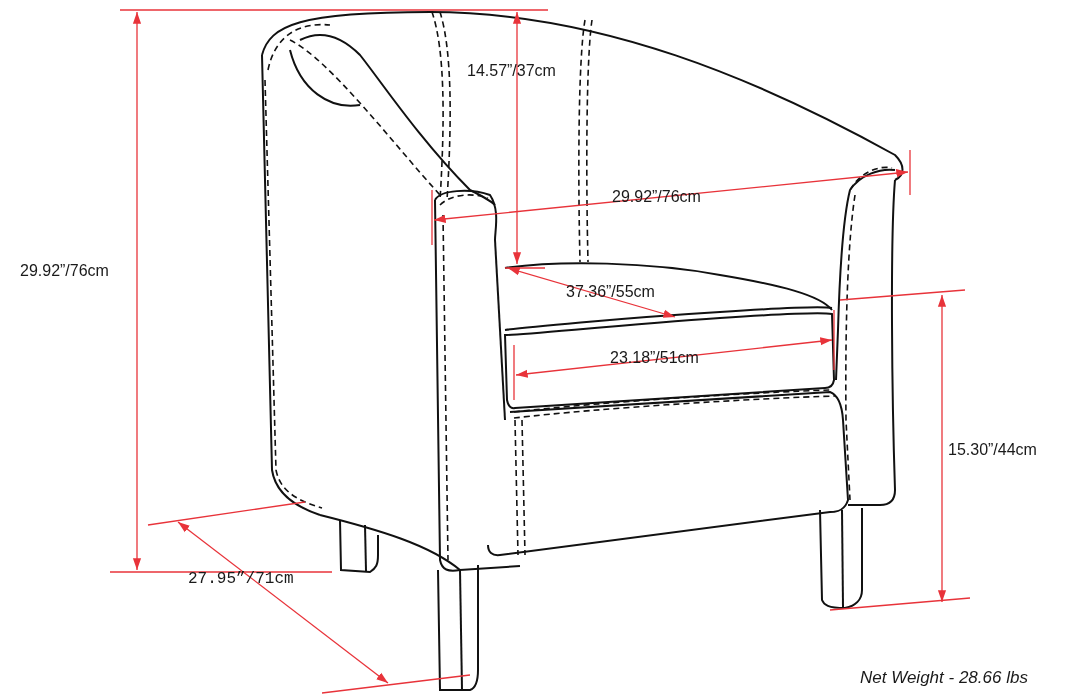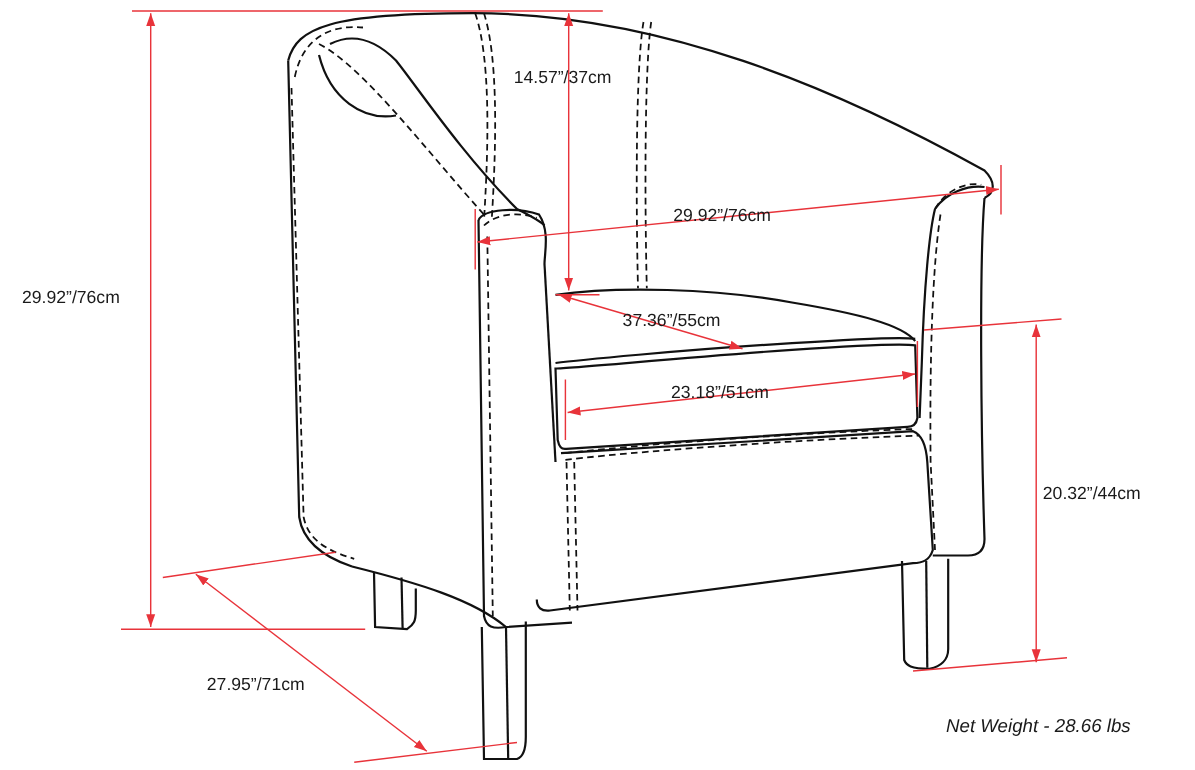--- a/index.html
+++ b/index.html
@@ -1,19 +1,19 @@
 <!DOCTYPE html>
 <html><head>
 <meta charset="utf-8">
 <style>
   html, body { margin:0; padding:0; background:#ffffff; }
   body { width:1086px; height:700px; position:relative; overflow:hidden; font-family:"Liberation Sans", sans-serif; }
   svg { position:absolute; left:0; top:0; }
   .lbl { position:absolute; font-size:16px; color:#1a1a1a; white-space:nowrap; font-family:"Liberation Sans", sans-serif; }
-  .weight { font-style:italic; font-size:17px; }
+  .weight { font-style:italic; font-size:17px;margin-top:18px; }
 </style>
 </head>
 <body>
 
 <svg width="1086" height="700" viewBox="0 0 1086 700">
   <defs>
     <marker id="arr" viewBox="0 0 10 10" refX="10" refY="5" markerWidth="9" markerHeight="9" orient="auto-start-reverse">
       <path d="M0,1.5 L10,5 L0,8.5 z" fill="#e8333a"></path>
     </marker>
   </defs>
@@ -97,15 +97,15 @@
     <line x1="322" y1="693" x2="470" y2="675"></line>
     <line x1="178" y1="522" x2="388" y2="683" marker-start="url(#arr)" marker-end="url(#arr)"></line>
   </g>
 </svg>
 
 <div class="lbl" style="left:20px;top:262px;">29.92”/76cm</div>
 <div class="lbl" style="left:467px;top:62px;">14.57”/37cm</div>
 <div class="lbl" style="left:612px;top:188px;">29.92”/76cm</div>
 <div class="lbl" style="left:566px;top:283px;">37.36”/55cm</div>
 <div class="lbl" style="left:610px;top:349px;">23.18”/51cm</div>
-<div class="lbl" style="left:948px;top:441px;">20.32”/44cm</div>
-<div class="lbl" style="left:188px;top:614px;">27.95”/71cm</div>
+<div class="lbl" style="left:948px;top:441px;">15.30”/44cm</div>
+<div class="lbl" style="left:188px;top:570px;font-family:Liberation Mono, monospace;">27.95”/71cm</div>
 <div class="lbl weight" style="left:860px;top:650px;">Net Weight - 28.66 lbs</div>
 
 </body></html>

